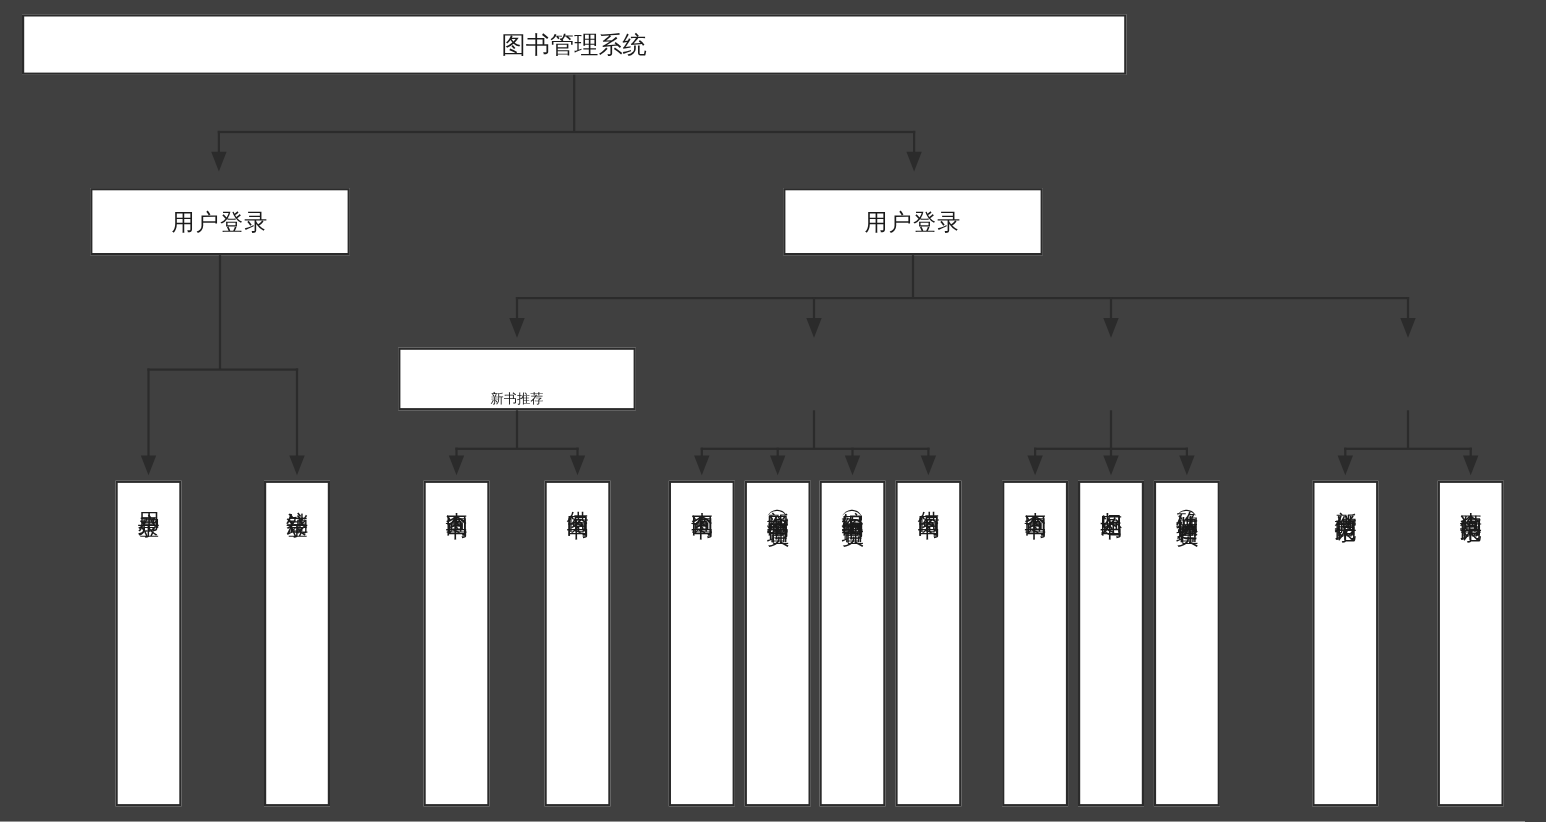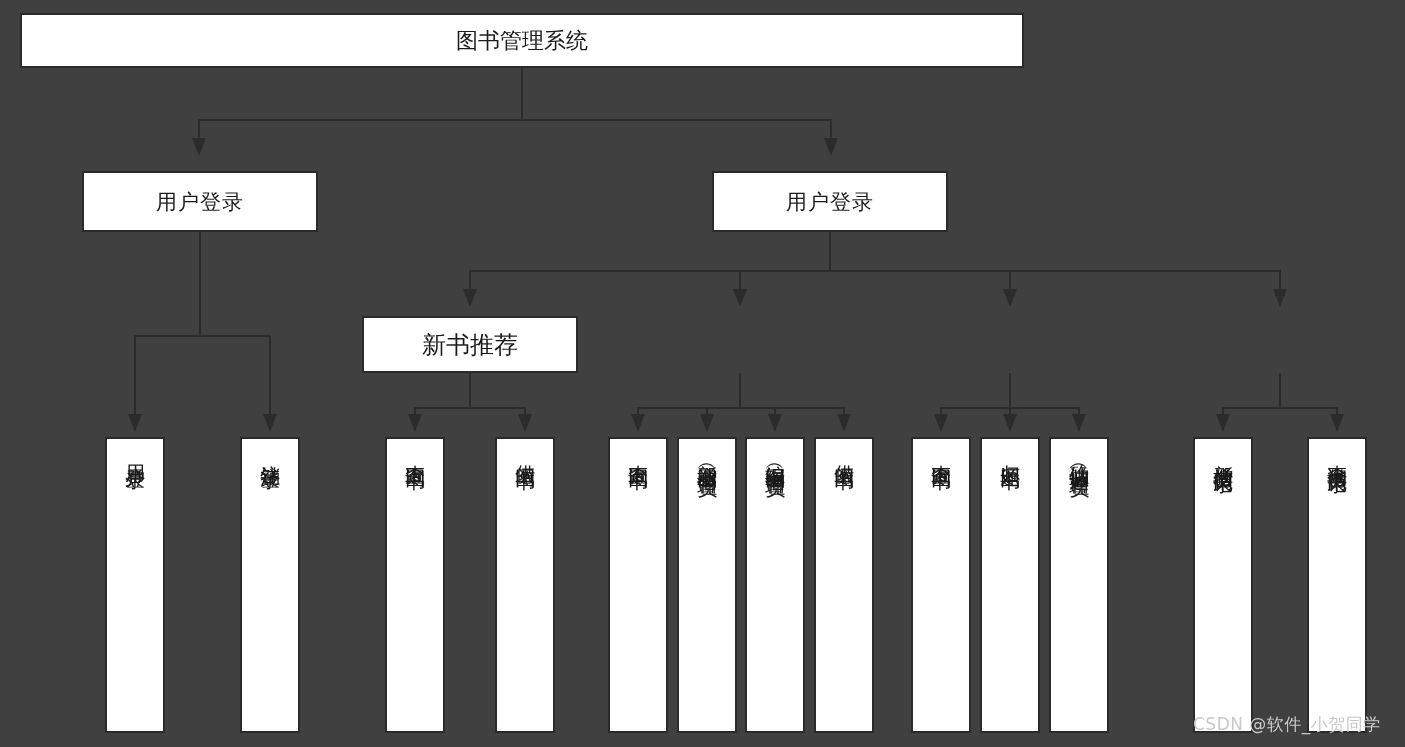--- a/index.html
+++ b/index.html
@@ -28,21 +28,22 @@
     color: #1a1a1a;
   }
   .node.h {
     font-size: 21px;
     letter-spacing: 1px;
   }
   .node.root {
     font-size: 22px;
   }
   .node.cat {
-    font-size: 24px;
+    font-size: 12px;
+    align-items: flex-end;
   }
   .node.leaf {
     font-size: 20px;
     padding: 10px 0;
     align-items: flex-start;
     justify-content: center;
   }
   .vlabel {
     writing-mode: vertical-rl;
     text-orientation: upright;
@@ -190,15 +191,14 @@
     <span class="vlabel">确认归还（管理员）</span>
   </div>
 
   <div class="node leaf" style="left:1193px; top:437px; width:60px; height:296px;">
     <span class="vlabel">新增借阅记录</span>
   </div>
   <div class="node leaf" style="left:1307px; top:437px; width:60px; height:296px;">
     <span class="vlabel">查询借阅记录</span>
   </div>
 
-  <div class="watermark" style="left:1193px; top:713px;">CSDN @软件_小贺同学</div>
 
 </div>
 
 </body></html>

